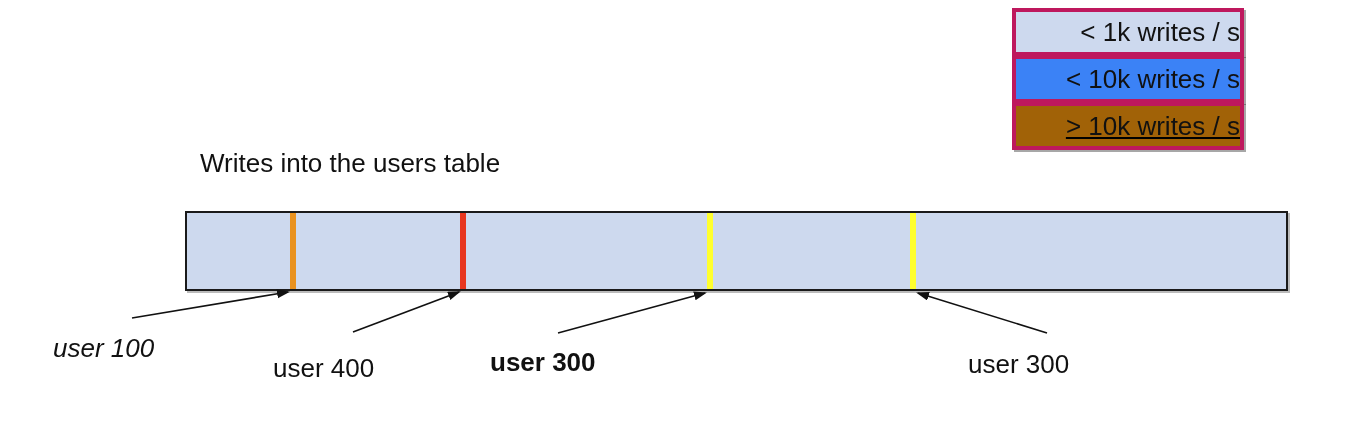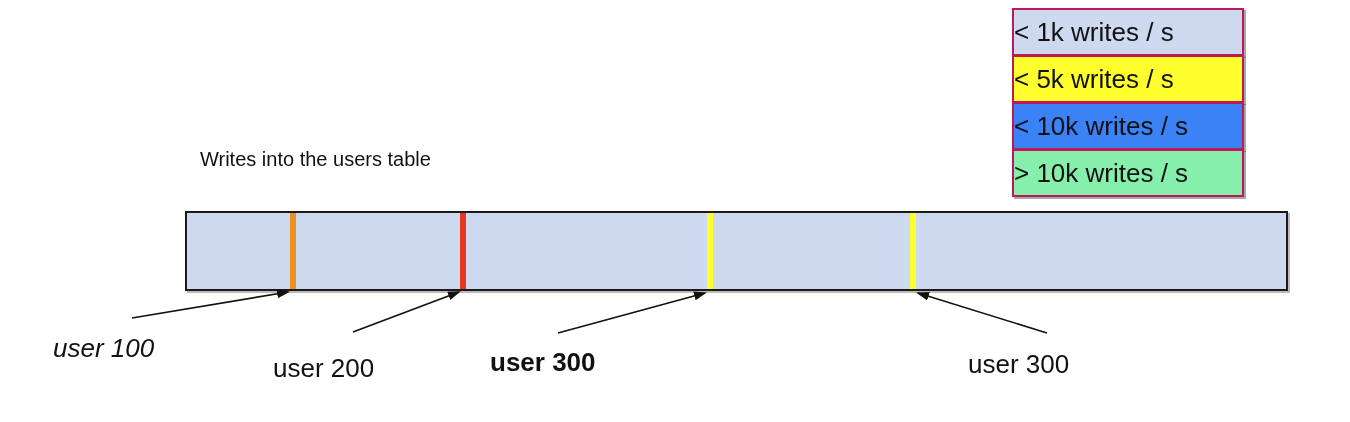--- a/index.html
+++ b/index.html
@@ -12,39 +12,39 @@
     position: relative;
     width: 1350px;
     height: 422px;
     background: #ffffff;
     overflow: hidden;
   }
   .diagram-title {
     position: absolute;
     left: 200px;
     top: 148px;
-    font-size: 20px;
+    font-size: 26px;
     color: #111111;
     white-space: nowrap;
   }
   
   .legend {
     position: absolute;
     left: 1012px;
     top: 8px;
     width: 232px;
   }
   .legend-row {
     box-sizing: border-box;
     height: 48px;
-    border: 2px solid #be185d;
+    border: 4px solid #be185d;
     box-shadow: 2px 2px 0 rgba(60,60,60,0.45);
     display: flex;
     align-items: center;
-    justify-content: flex-start;
+    justify-content: flex-end;
   }
   .legend-row + .legend-row { margin-top: -1px; }
   .legend-row span {
     font-size: 26px;
     color: #111111;
     white-space: nowrap;
   }
   
   .users-bar {
     position: absolute;
@@ -75,41 +75,38 @@
 <body>
 
 <div id="canvas">
 
   <div class="diagram-title">Writes into the users table</div>
 
   <div class="legend" id="legend">
       <div class="legend-row" style="background: rgb(205, 217, 238);">
         <span>&lt; 1k writes / s</span>
       </div>
-      <div class="legend-row" style="background: rgb(255, 255, 46);">
-        <span>&lt; 5k writes / s</span>
-      </div>
       <div class="legend-row" style="background: #3b82f6;">
         <span>&lt; 10k writes / s</span>
       </div>
-      <div class="legend-row" style="background: #86efac;">
+      <div class="legend-row" style="background: #a16207; text-decoration: underline;">
         <span>&gt; 10k writes / s</span>
       </div>
     </div>
 
   <div class="users-bar" id="users-bar" style="left: 185px; top: 211px; width: 1103px; height: 80px; background: rgb(205, 217, 238); border-color: rgb(26, 26, 26);">
       <div class="hot-tick" style="left: 103px; background: rgb(233, 146, 31);"></div>
       <div class="hot-tick" style="left: 273px; background: rgb(232, 54, 31);"></div>
       <div class="hot-tick" style="left: 520px; background: rgb(255, 255, 46);"></div>
       <div class="hot-tick" style="left: 723px; background: rgb(255, 255, 46);"></div>
     </div>
 
   <div id="labels">
       <div class="user-label" style="left: 53px; top: 333px; font-style: italic;">user 100</div>
-      <div class="user-label" style="left: 273px; top: 353px;">user 200</div>
+      <div class="user-label" style="left: 273px; top: 353px;">user 400</div>
       <div class="user-label" style="left: 490px; top: 347px; font-weight: bold;">user 300</div>
       <div class="user-label" style="left: 968px; top: 349px;">user 300</div>
     </div>
 
   <svg id="arrow-layer" width="1350" height="422">
     <defs>
       <marker id="ah" markerUnits="userSpaceOnUse" markerWidth="14" markerHeight="12" refX="11" refY="4.5" orient="auto">
         <path d="M0,0 L13,4.5 L0,9 z" fill="#111111"></path>
       </marker>
     </defs>

